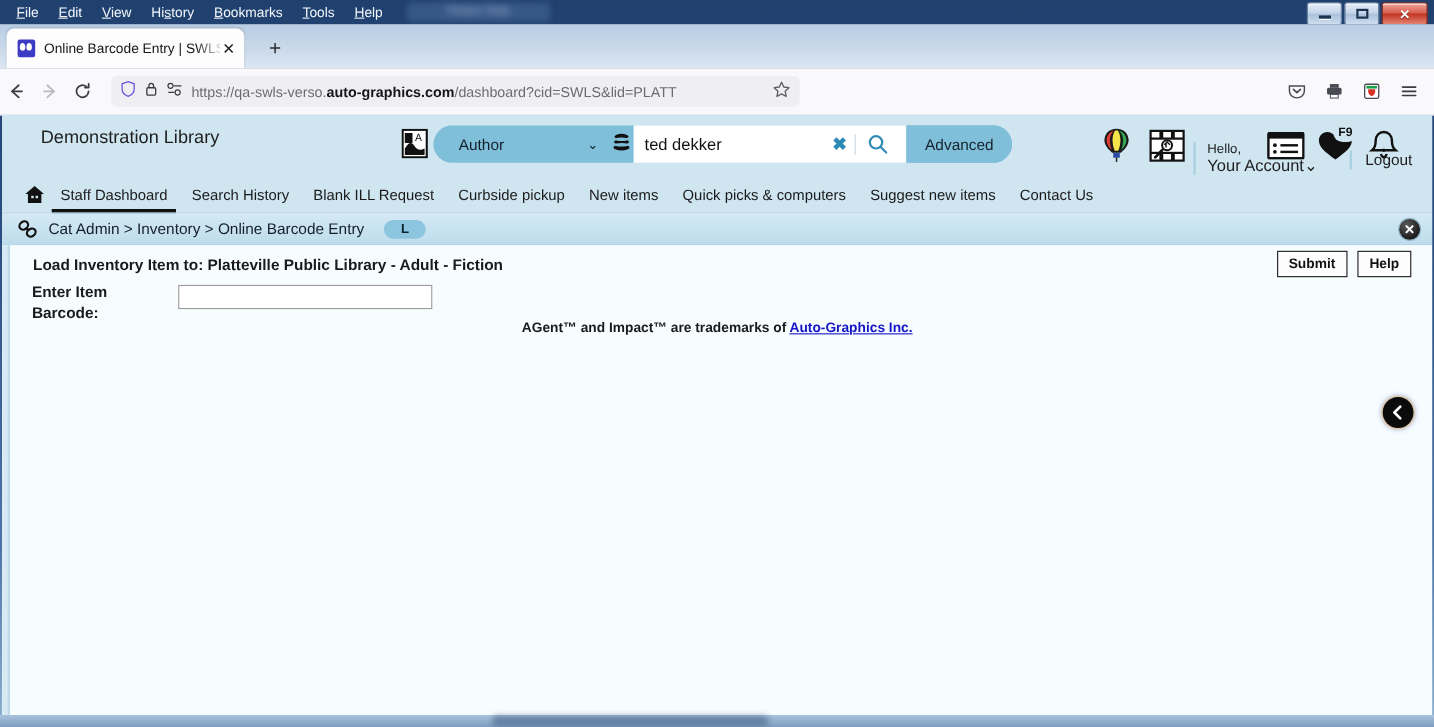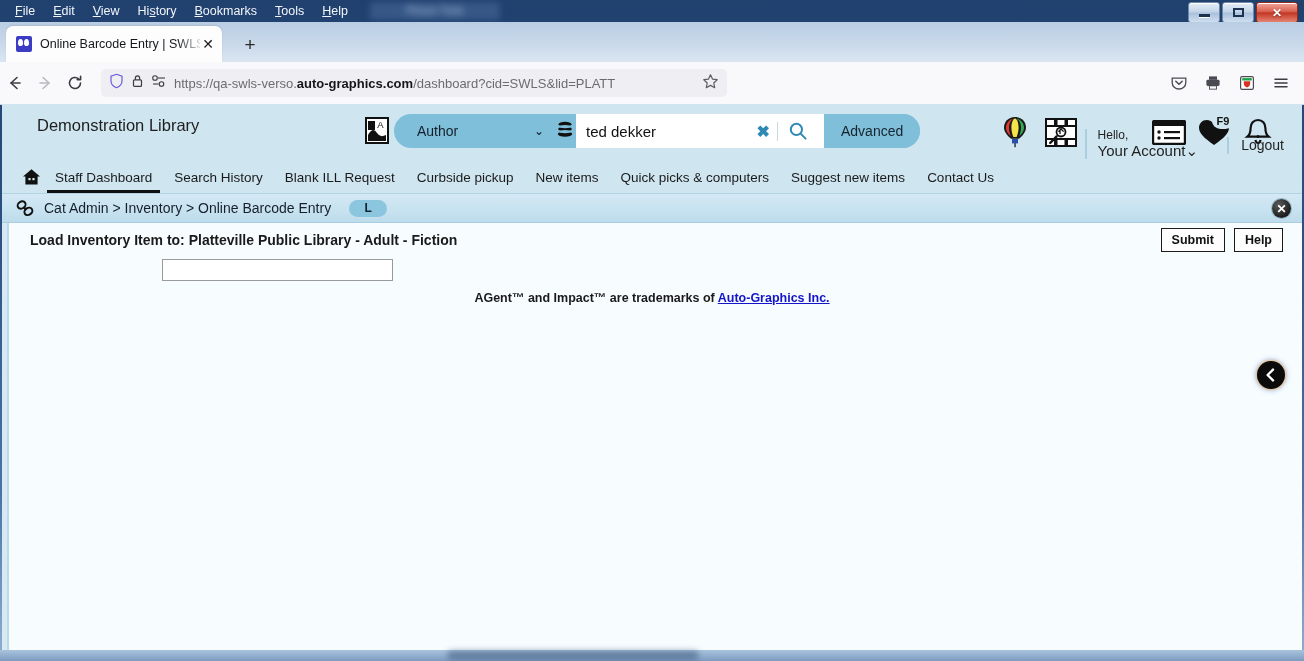--- a/index.html
+++ b/index.html
@@ -510,20 +510,24 @@
         <div class="content">
           <div class="leftstrip"></div>
 
           <div class="load-title">Load Inventory Item to: Platteville Public Library - Adult - Fiction</div>
 
           <div class="btn-row">
             <button class="sqbtn">Submit</button>
             <button class="sqbtn">Help</button>
           </div>
 
+          <div class="field-label">
+            <span>Enter Item</span><br>
+            <span>Barcode:</span>
+          </div>
           <input class="bc-input" type="text" value="" style="">
 
           <div class="foot">
             <div><span>AGent™ and Impact™ are trademarks of </span><a href="#">Auto-Graphics Inc.</a></div>
           </div>
 
           <div class="backbtn">
             <svg width="16" height="16" viewBox="0 0 16 16">
                 <path d="M10 2.6 L4.6 8 L10 13.4" stroke="#ffffff" stroke-width="2.4" fill="none" stroke-linecap="round" stroke-linejoin="round"></path>
               </svg>

